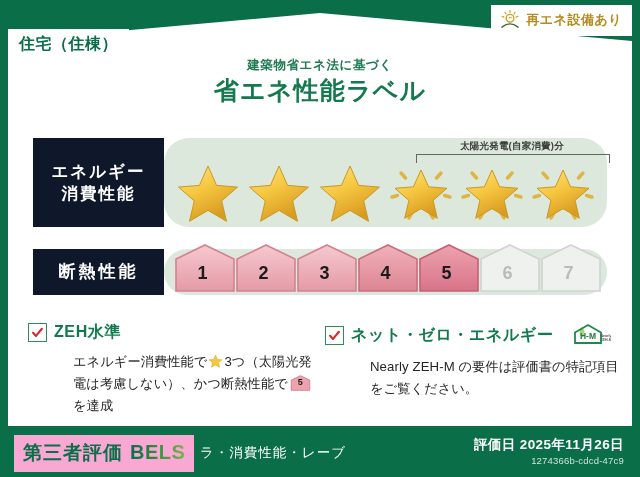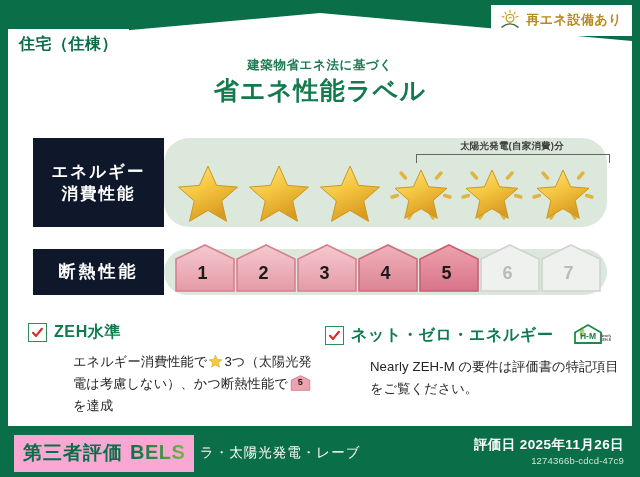--- a/index.html
+++ b/index.html
@@ -346,18 +346,18 @@
       </span>
     </div>
     <div class="crit-body">Nearly ZEH-M の要件は評価書の特記項目をご覧ください。</div>
   </div>
 
   <div class="footer">
     <div class="bels-box">
       <span class="bels-ja">第三者評価</span>
       <span class="bels-en">BELS</span>
     </div>
-    <div class="prop-name">ラ・太陽光発電・レーブ</div>
+    <div class="prop-name">ラ・消費性能・レーブ</div>
     <div class="eval-date">評価日 2025年11月26日</div>
     <div class="eval-id">1274366b-cdcd-47c9</div>
   </div>
 
 </div>
 
 </body></html>

